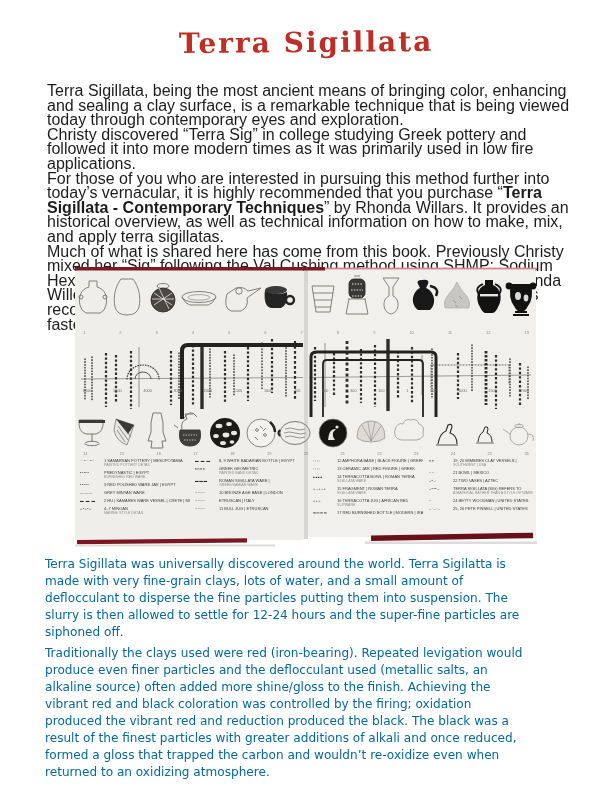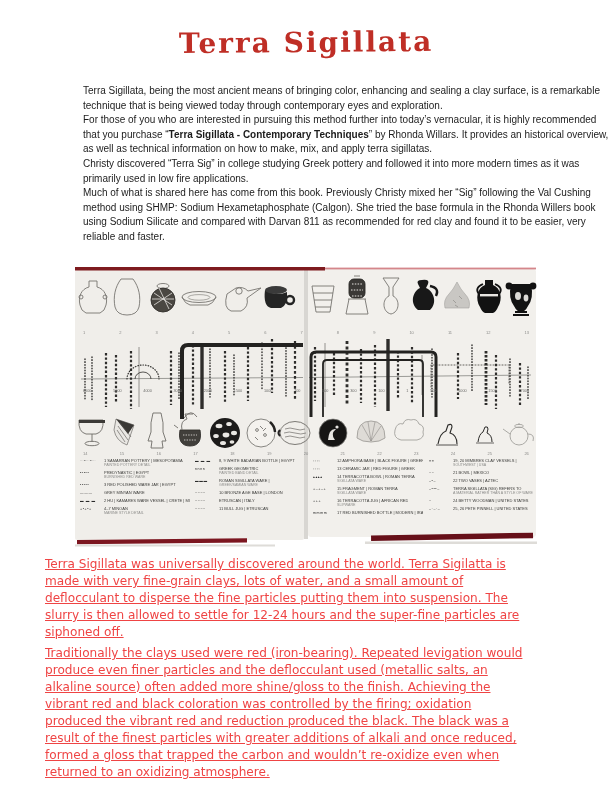--- a/index.html
+++ b/index.html
@@ -2,25 +2,25 @@
 <html><head>
 <meta charset="utf-8">
 <style>
   html,body{margin:0;padding:0;background:#ffffff;}
   .page{position:relative;width:612px;height:792px;background:#ffffff;overflow:hidden;
         font-family:"Liberation Sans",sans-serif;border-radius:22px;}
   .title{position:absolute;top:26px;left:0;right:0;text-align:center;
          font-family:"DejaVu Serif",serif;font-weight:700;font-size:28px;
          letter-spacing:2px;transform:rotate(-0.5deg);}
   .intro{position:absolute;left:47px;top:84px;width:530px;
-         font-size:10px;line-height:14.6px;color:#1c1c1c;margin-left:36px;}
+         font-size:16px;line-height:14.6px;color:#1c1c1c;}
   .intro p{margin:0;}
   .booktitle{font-weight:700;}
   .lower{position:absolute;left:45px;top:556px;width:487px;
-         font-family:"DejaVu Sans",sans-serif;font-size:12.1px;line-height:17px;color:#ef4444;text-decoration:underline;}
+         font-family:"DejaVu Sans",sans-serif;font-size:12.1px;line-height:17px;color:#0369a1;}
   .lower p{margin:0;}
   .lower p + p{margin-top:4px;}
 
   
   .figure{position:absolute;left:75px;top:267px;width:462px;height:281px;}
   .figure svg{position:absolute;left:0;top:0;}
   .overlay{position:absolute;pointer-events:none;}
   .numrow{display:flex;justify-content:space-between;}
   .num{font-size:4px;color:#8a8a88;}
   .daterow{display:flex;justify-content:space-between;}
@@ -36,22 +36,22 @@
 </style>
 </head>
 <body>
 
 <div class="page">
 
   <div class="title" style="color:#bf2e26;">Terra Sigillata</div>
 
   <div class="intro">
     <p>Terra Sigillata, being the most ancient means of bringing color, enhancing and sealing a clay surface, is a remarkable technique that is being viewed today through contemporary eyes and exploration.</p>
+    <p>Christy discovered “Terra Sig” in college studying Greek pottery and followed it into more modern times as it was primarily used in low fire applications.</p>
     <p><span>For those of you who are interested in pursuing this method further into today’s vernacular, it is highly recommended that you purchase “</span><span class="booktitle">Terra Sigillata - Contemporary Techniques</span><span>” by Rhonda Willars. It provides an historical overview, as well as technical information on how to make, mix, and apply terra sigillatas.</span></p>
-    <p>Christy discovered “Terra Sig” in college studying Greek pottery and followed it into more modern times as it was primarily used in low fire applications.</p>
     <p>Much of what is shared here has come from this book. Previously Christy mixed her “Sig” following the Val Cushing method using SHMP: Sodium Hexametaphosphate (Calgon). She tried the base formula in the Rhonda Willers book using Sodium Silicate and compared with Darvan 811 as recommended for red clay and found it to be easier, very reliable and faster.</p>
   </div>
 
   <div class="figure" role="img" aria-label="Open book spread showing a historical timeline of terra sigillata pottery with vessel illustrations and legend">
     <svg width="462" height="281" viewBox="0 0 462 281">
 
       <rect x="0" y="3" width="229" height="270" rx="2" fill="#f0eeea"></rect>
       <rect x="233" y="2" width="228" height="268" rx="3" fill="#f2f0ec"></rect>
       <rect x="229" y="2" width="4" height="270" fill="#d8d6d2"></rect>
 

